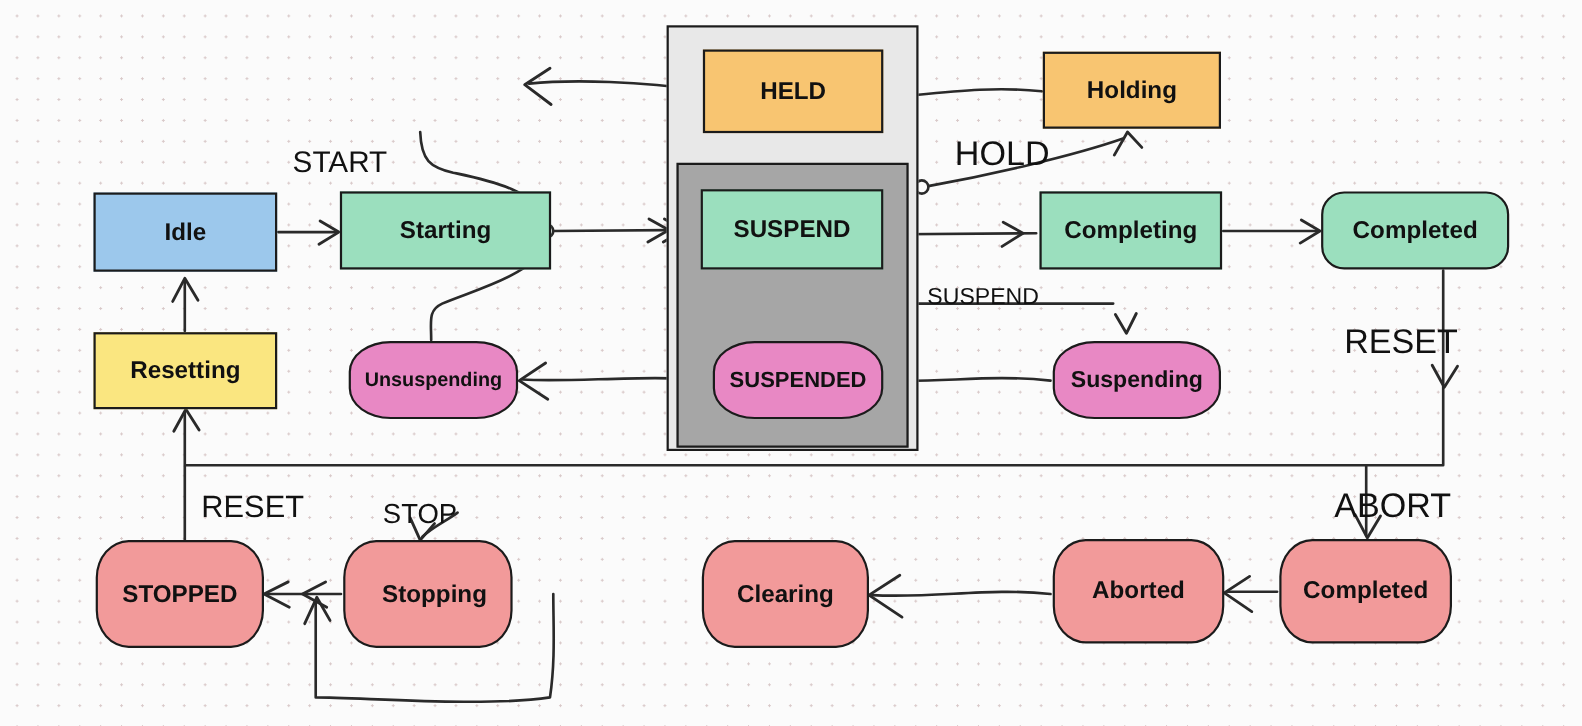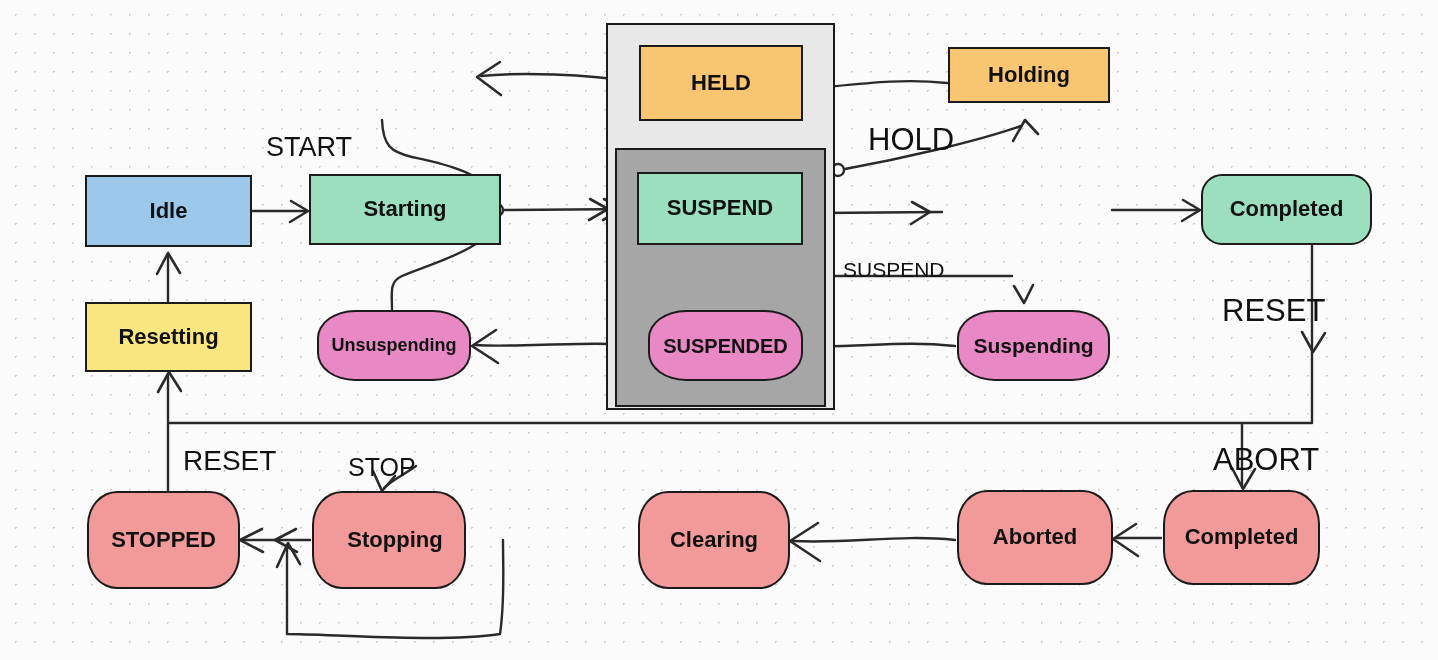--- a/index.html
+++ b/index.html
@@ -139,36 +139,39 @@
 
     <path class="ln" d="M416,466 C405,474 392,480 384,488"></path>
     <path class="ah" d="M373,471 L382,491 L395,476"></path>
   </svg>
 
 
   <div class="node" style="left:639px;top:45px;width:164px;height:76px;background:#f8c571;font-size:22px;">
     <span>HELD</span>
   </div>
 
-  <div class="node" style="left:948px;top:47px;width:162px;height:56px;background:#f8c571;font-size:22px;">
+  <div class="node" style="left:948px;top:47px;width:162px;height:70px;background:#f8c571;font-size:22px;">
     <span>Holding</span>
   </div>
 
   <div class="node" style="left:85px;top:175px;width:167px;height:72px;background:#9cc8ec;font-size:22px;">
     <span>Idle</span>
   </div>
 
   <div class="node" style="left:309px;top:174px;width:192px;height:71px;background:#9bdfbe;font-size:22px;">
     <span>Starting</span>
   </div>
 
   <div class="node" style="left:637px;top:172px;width:166px;height:73px;background:#9bdfbe;font-size:22px;">
     <span>SUSPEND</span>
   </div>
 
+  <div class="node" style="left:945px;top:174px;width:166px;height:71px;background:#9bdfbe;font-size:22px;">
+    <span>Completing</span>
+  </div>
 
   <div class="node" style="left:1201px;top:174px;width:171px;height:71px;background:#9bdfbe;font-size:22px;border-radius:21px;">
     <span>Completed</span>
   </div>
 
   <div class="node rounded" style="left:317px;top:310px;width:154px;height:71px;background:#e888c4;font-size:18px;">
     <span>Unsuspending</span>
   </div>
 
   <div class="node" style="left:85px;top:302px;width:167px;height:70px;background:#fae680;font-size:22px;">

